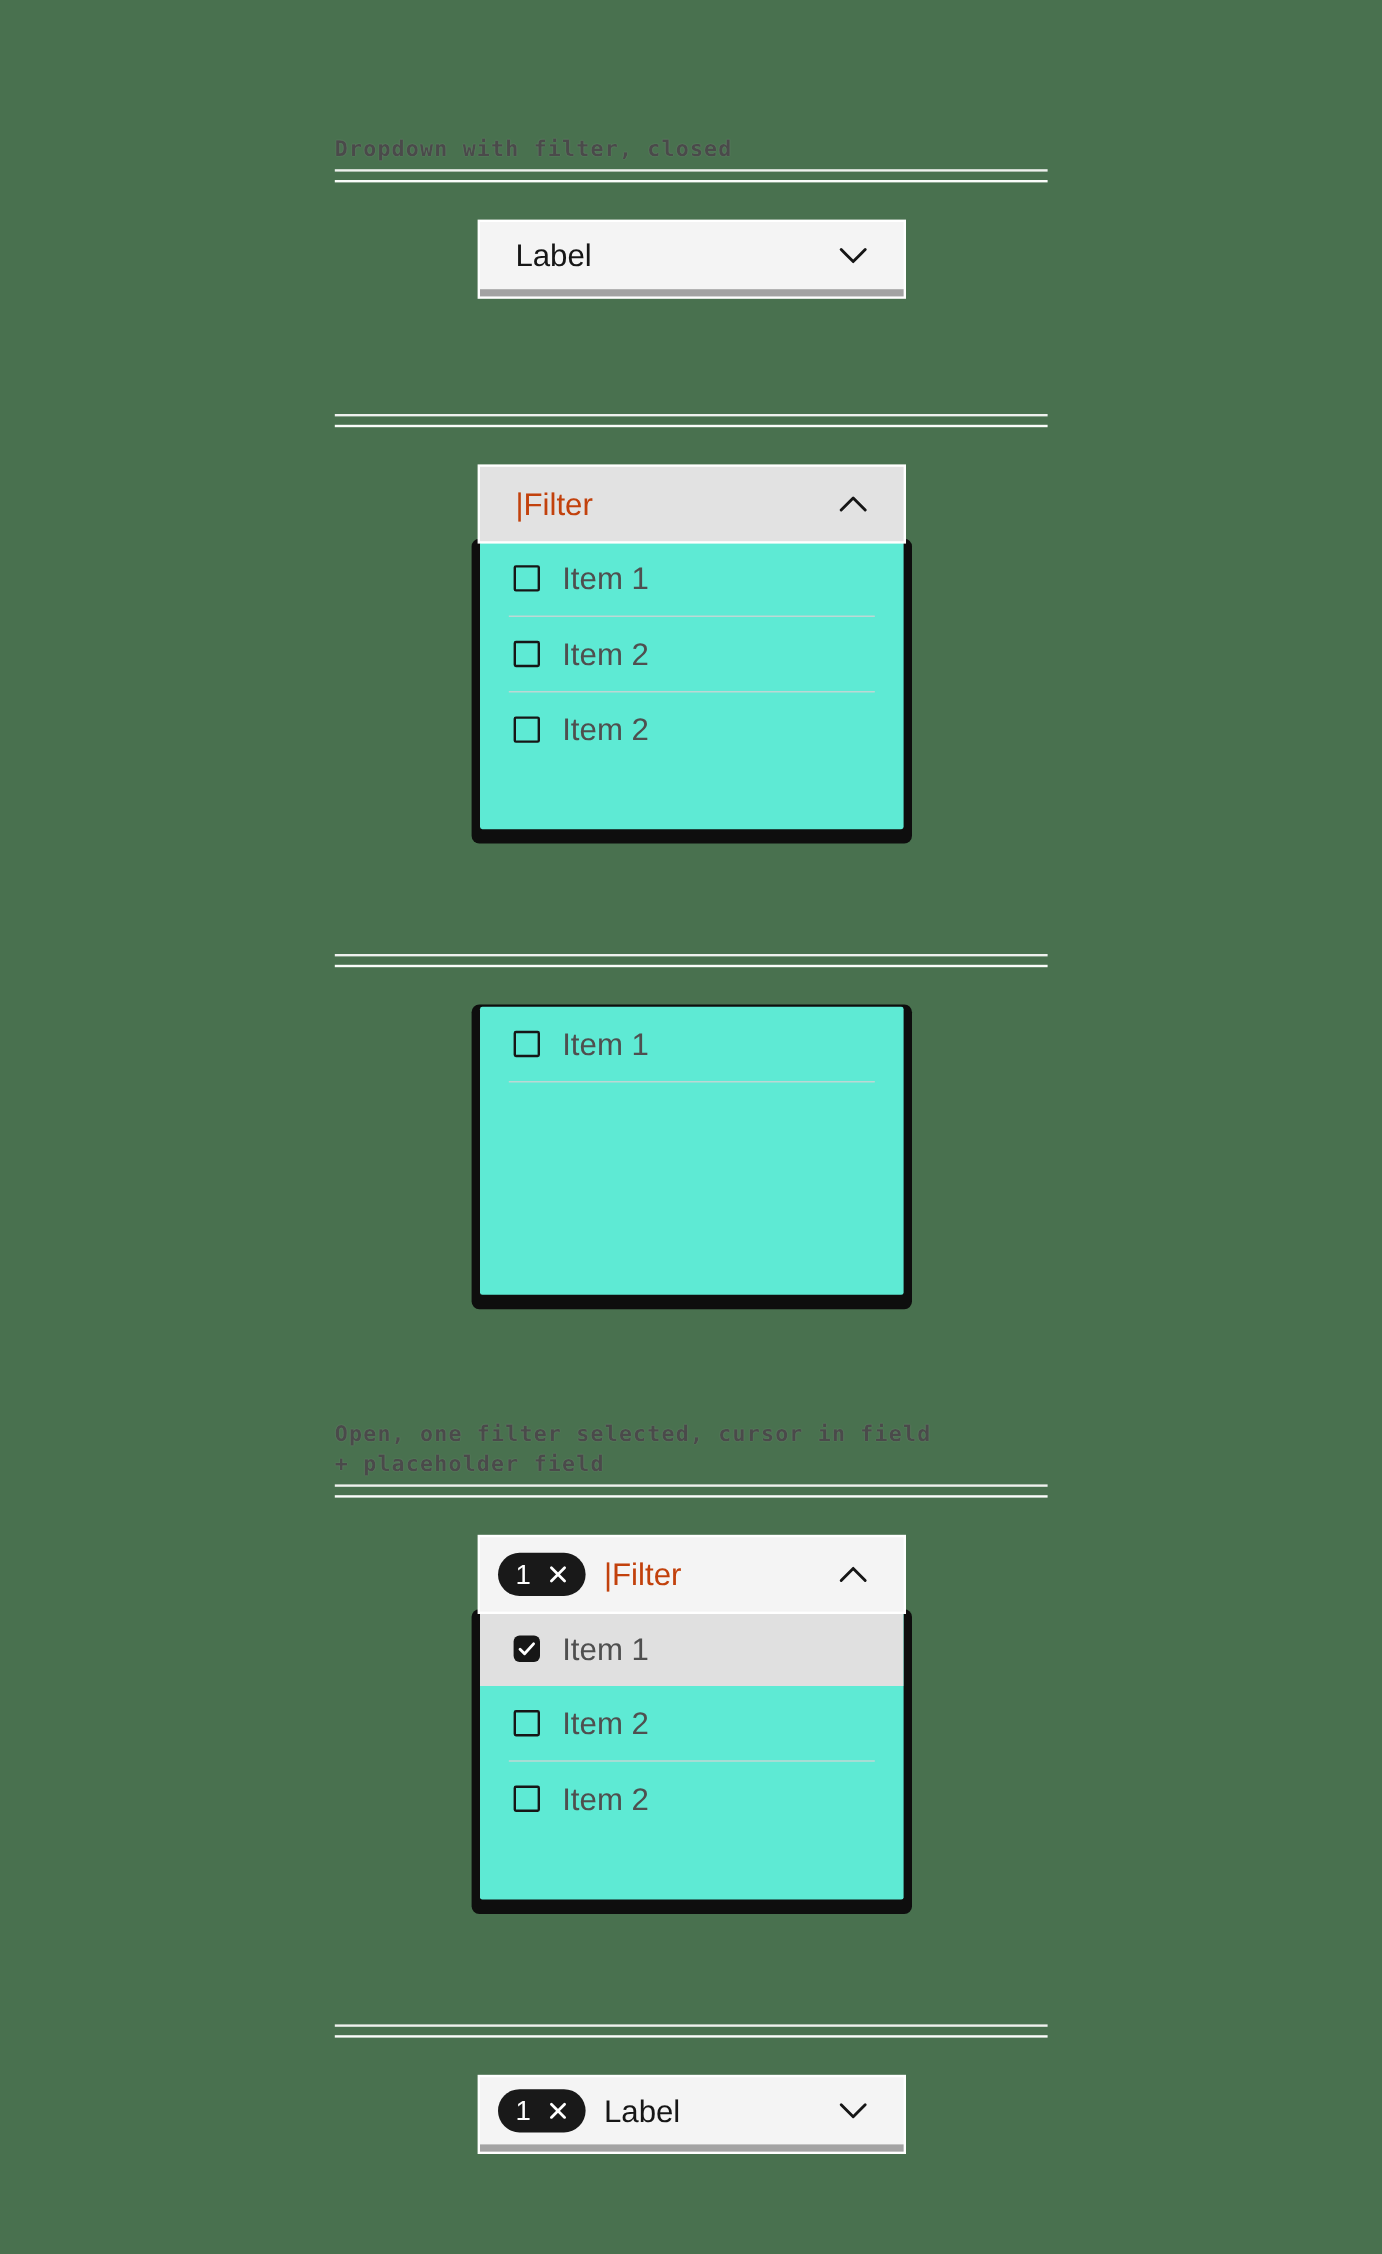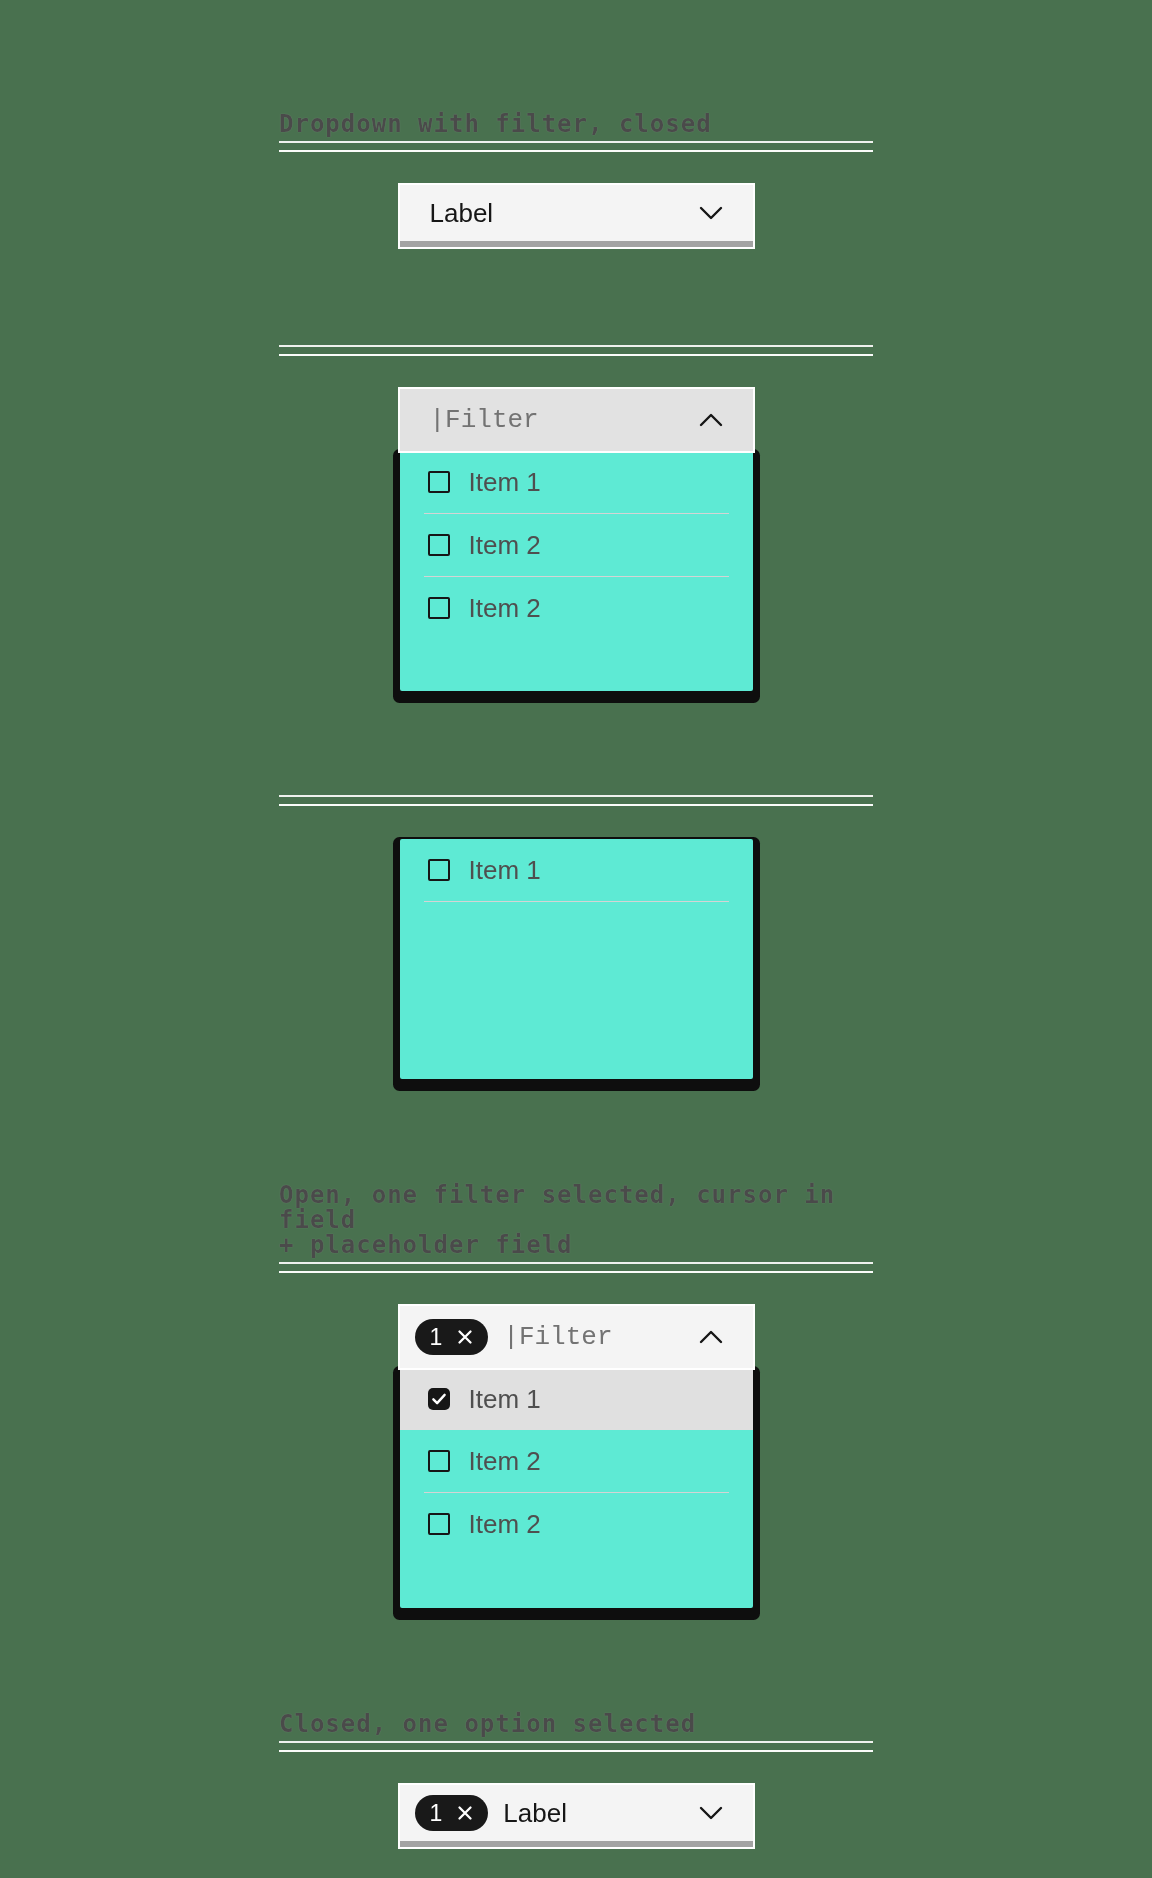--- a/index.html
+++ b/index.html
@@ -3,21 +3,21 @@
 <meta charset="utf-8">
 <style>
   html,body{margin:0;padding:0;}
   body{background:#49714f;font-family:"Liberation Sans", sans-serif;}
   .canvas{position:relative;width:1152px;height:1878px;background:#49714f;overflow:hidden;}
   .column{width:594px;margin:0 auto;padding-top:112px;}
 
   
   .section-heading{
     font-family:"DejaVu Sans Mono", monospace;
-    font-size:24px;line-height:25px;letter-spacing:1px;
+    font-size:18px;line-height:25px;letter-spacing:1px;
     color:#4a4a4a;font-weight:bold;
     text-shadow:0 0 1px rgba(255,255,255,.25);
     margin:0;
   }
   .rule{height:7px;border-top:2px solid #eef1ee;border-bottom:2px solid #fafcfa;margin-top:4px;}
 
   
   .component{width:353px;margin:33px auto 0;}
 
   .sec{margin-bottom:104px;}
@@ -31,21 +31,21 @@
     display:flex;align-items:center;
     padding:0 30px;
     background:#f4f4f4;
     box-shadow:0 0 0 2px #ffffff;
     cursor:pointer;
   }
   .field.closed{border-bottom:6px solid #a3a3a3;}
   .field.open-gray{background:#e2e2e2;}
   .field.has-tag{padding-left:15px;}
   .field-text{font-size:26px;color:#161616;white-space:pre;}
-  .field-text.placeholder{color:#737373;font-family:Liberation Mono, monospace;}
+  .field-text.placeholder{color:#c2410c;}
   .chevron{margin-left:auto;display:flex;align-items:center;}
 
   
   .tag{
     display:flex;align-items:center;
     height:36px;border-radius:18px;
     background:#191919;color:#ffffff;
     padding:0 15px;margin-right:15px;gap:15px;
   }
   .tag-count{font-size:23px;color:#ffffff;}
@@ -178,21 +178,20 @@
           <div class="divider"></div>
           <div class="menu-item">
             <span class="checkbox"></span>
             <span class="menu-item-label">Item 2</span>
           </div>
         </div>
       </div>
     </div>
 
     <div class="sec">
-      <h2 class="section-heading">Closed, one option selected</h2>
       <div class="rule"></div>
       <div class="component">
         <div class="field closed has-tag">
           <span class="tag">
             <span class="tag-count">1</span>
             <button class="tag-close" aria-label="clear selection">
               <svg width="16" height="16" viewBox="0 0 16 16">
                   <path d="M2.5 2.5 L13.5 13.5 M13.5 2.5 L2.5 13.5" stroke="#ffffff" stroke-width="2.3" stroke-linecap="round"></path>
                 </svg>
             </button>

